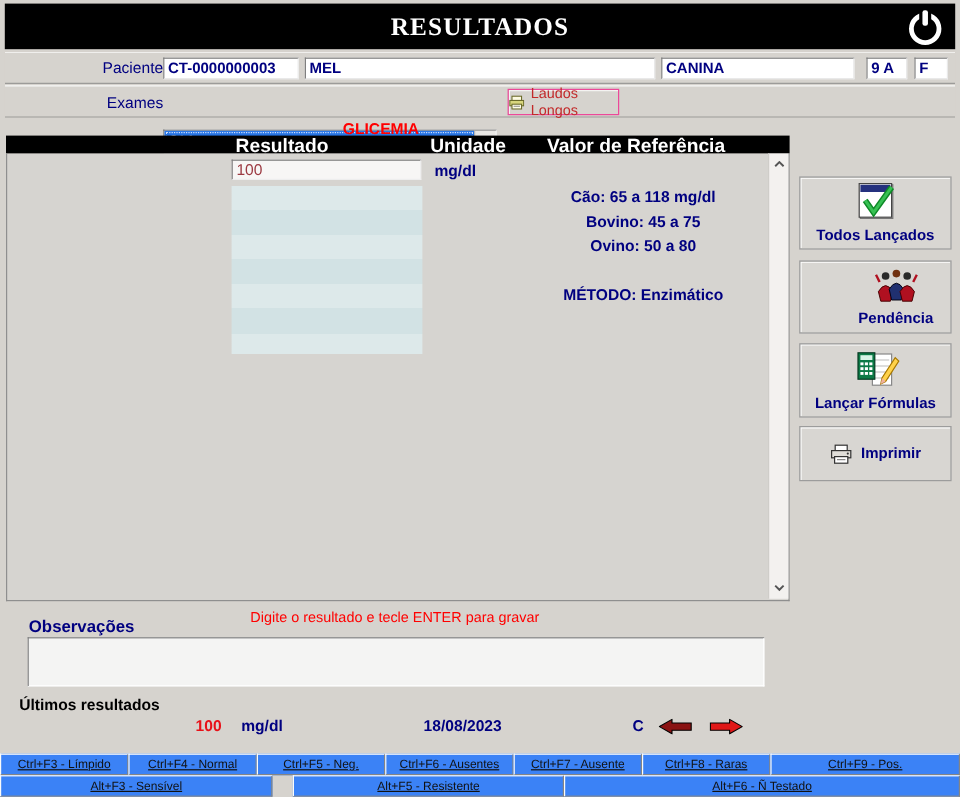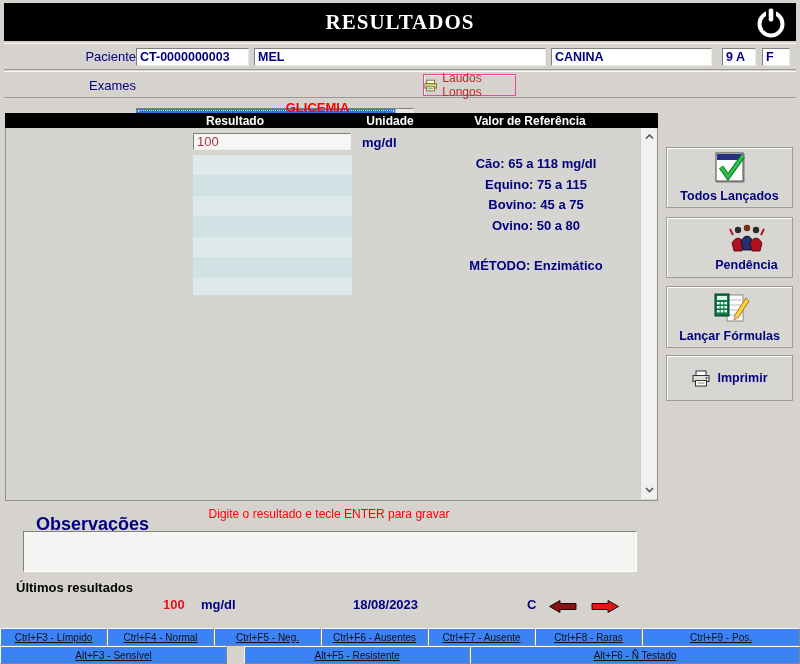--- a/index.html
+++ b/index.html
@@ -68,21 +68,21 @@
 
   
   .exam-title {
     left:5px; top:100px; width:625px; text-align:center;
     color:#ff0000; font-weight:bold; font-size:13px;
   }
 
   
   .grid-header {
     left:5px; top:113px; width:653px; height:15px;
-    background:#000; color:#fff; font-weight:bold; font-size:12px;padding-left:20px;
+    background:#000; color:#fff; font-weight:bold; font-size:16px;padding-left:20px;
   }
   .grid-header span { position:absolute; top:1px; text-align:center; }
   .gh-res { left:150px; width:160px; }
   .gh-uni { left:335px; width:100px; }
   .gh-ref { left:425px; width:200px; }
 
   .main-panel {
     left:5px; top:128px; width:653px; height:373px;
     background:#d6d4d0;
     border:1px solid #8f8f8f; border-top:none;
@@ -128,21 +128,21 @@
   .ab-1 { top:147px; height:61px; }
   .ab-2 { top:217px; height:61px;padding-left:34px; }
   .ab-3 { top:286px; height:62px; }
   .ab-4 { top:355px; height:46px; flex-direction:row; gap:6px; }
 
   
   .hint-text {
     left:5px; top:507px; width:648px; text-align:center;
     color:#ff0000; font-size:12px;
   }
-  .obs-label { left:24px; top:514px; color:#000080; font-weight:bold; font-size:18px;margin-left:12px; }
+  .obs-label { left:24px; top:514px; color:#000080; font-weight:bold; font-size:14px; }
   .obs-box {
     position:absolute; left:23px; top:531px; width:614px; height:41px;
     background:#f4f4f3;
     border:1px solid; border-color:#808080 #fff #fff #808080;
     resize:none; font-family:"Liberation Sans",sans-serif; font-size:13px;
   }
   .last-label { left:16px; top:580px; color:#000; font-weight:bold; font-size:13px; }
   .lr-value { left:163px; top:597px; color:#e81118; font-weight:bold; font-size:13px; }
   .lr-unit  { left:201px; top:597px; color:#000080; font-weight:bold; font-size:13px; }
   .lr-date  { left:353px; top:597px; color:#000080; font-weight:bold; font-size:13px; }
@@ -213,21 +213,20 @@
   <span class="gh-ref">Valor de Referência</span>
 </div>
 
 <div class="abs main-panel">
   <input class="result-input" value="100" style="">
   <div class="abs unit-text">mg/dl</div>
   <div class="abs stripe-block"></div>
 
   <div class="abs ref-block">
     <span class="ref-line">Cão: 65 a 118 mg/dl</span>
-    <span class="ref-line">Equino: 75 a 115</span>
     <span class="ref-line">Bovino: 45 a 75</span>
     <span class="ref-line">Ovino: 50 a 80</span>
     <span class="ref-line method-line">MÉTODO: Enzimático</span>
   </div>
 
   <div class="scrollbar">
     <div class="sb-arrow sb-up">
       <svg width="9" height="6" viewBox="0 0 9 6">
         <polyline points="1,4.5 4.5,1 8,4.5" fill="none" stroke="#555" stroke-width="1.6"></polyline>
       </svg>

